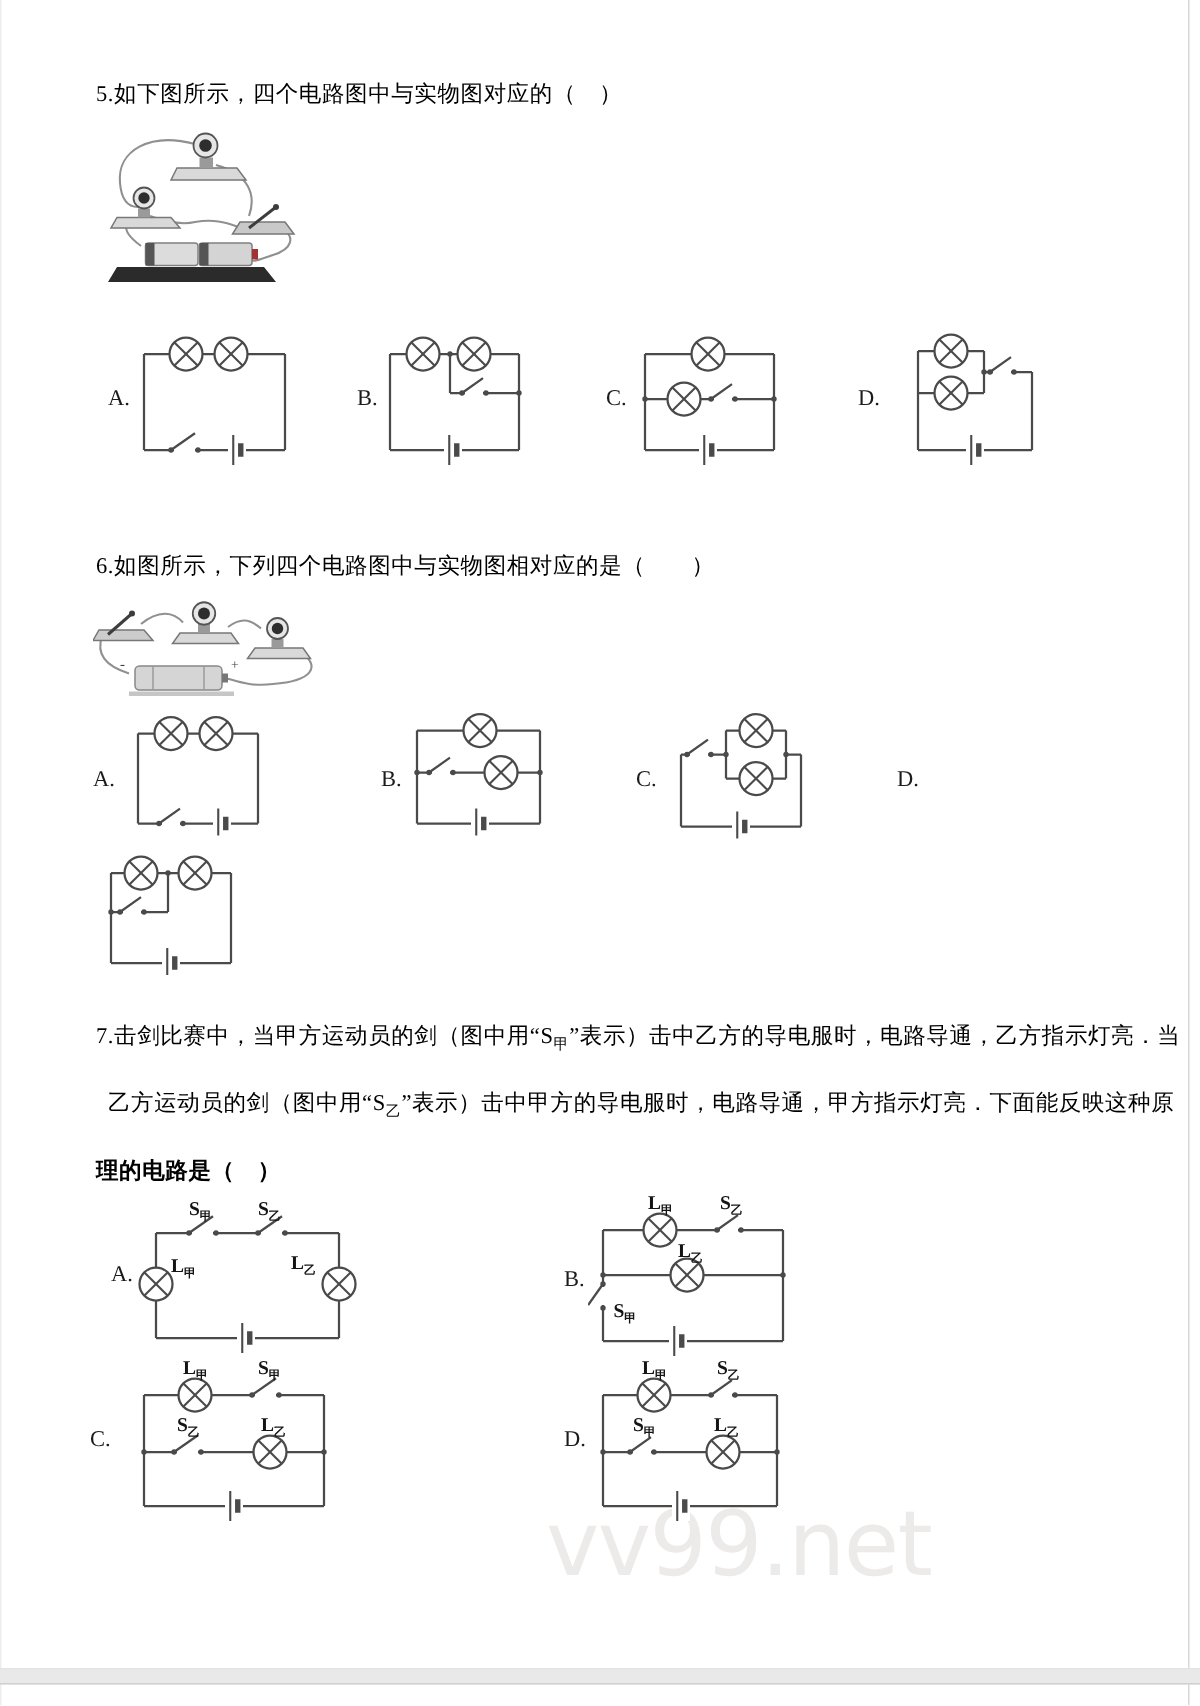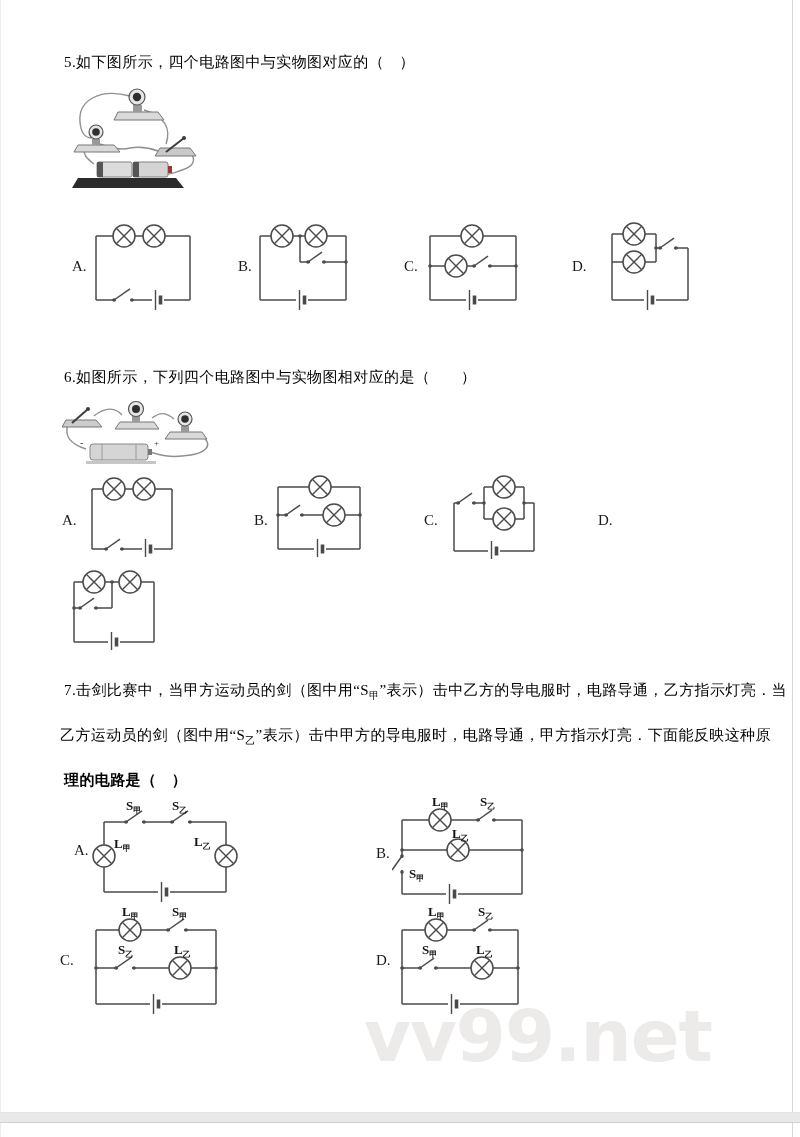--- a/index.html
+++ b/index.html
@@ -6,21 +6,21 @@
   #canvas{position:relative;width:800px;height:1137px;background:#ffffff;overflow:hidden;
           font-family:"Liberation Serif","DejaVu Serif",serif;}
   .edge-l{position:absolute;left:0;top:0;width:1px;height:1137px;background:#ededed;}
   .edge-r{position:absolute;left:792px;top:0;width:1px;height:1137px;background:#d8d8d8;}
   .pageband{position:absolute;left:0;top:1112px;width:800px;height:9px;background:#e9e9e9;
             border-top:1px solid #e3e3e3;border-bottom:1px solid #d0d0d0;}
   .qtext{position:absolute;font-size:15px;color:#000000;letter-spacing:0.4px;white-space:nowrap;}
   .qtext sub{font-size:10px;}
   .opt-label{position:absolute;font-size:15px;color:#1b1b1b;}
   .watermark{position:absolute;left:364px;top:1000px;font-family:"DejaVu Sans",sans-serif;
-             font-weight:bold;font-size:72px;line-height:1;color:#edebe9;letter-spacing:-1px;}
+             font-weight:normal;font-size:60px;line-height:1;color:#edebe9;letter-spacing:-1px;}
   .photo{position:absolute;}
   svg.circuit{position:absolute;}
 </style>
 </head>
 <body>
 
 <div id="canvas">
 
   <div class="edge-l"></div>
   <div class="edge-r"></div>
@@ -95,21 +95,21 @@
       <rect x="28" y="52" width="58" height="16" rx="3" fill="#d5d5d5" stroke="#888"></rect>
       <line x1="40" y1="52" x2="40" y2="68" stroke="#9a9a9a"></line>
       <line x1="74" y1="52" x2="74" y2="68" stroke="#9a9a9a"></line>
       <rect x="86" y="57" width="4" height="6" fill="#777"></rect>
       <text x="92" y="54" font-size="9" fill="#3a3a3a">+</text>
       <text x="18" y="54" font-size="10" fill="#3a3a3a">-</text>
     </g>
   </svg>
 
   <div class="qtext" style="left:64px;top:681px;"><span>7.击剑比赛中，当甲方运动员的剑（图中用“S</span><sub>甲</sub><span>”表示）击中乙方的导电服时，电路导通，乙方指示灯亮．当</span></div>
-  <div class="qtext" style="left:60px;top:726px;"><span>乙方运动员的剑（图中用“S</span><sub>乙</sub><span>”表示）击中甲方的导电服时，电路导通，甲方指示灯亮．下面能反映这种原</span></div>
+  <div class="qtext" style="left:72px;top:726px;"><span>乙方运动员的剑（图中用“S</span><sub>乙</sub><span>”表示）击中甲方的导电服时，电路导通，甲方指示灯亮．下面能反映这种原</span></div>
   <div class="qtext" style="left:64px;top:771px;font-weight:bold;">理的电路是（　）</div>
 
   <div id="circuits">
       <div class="opt-label" style="left: 72px; top: 258px;">A.</div>
       <svg width="112" height="96" viewBox="0 0 112 96" class="circuit" style="left: 88px; top: 216px;">
         <line x1="8" y1="20" x2="102" y2="20" stroke="#4a4a4a" stroke-width="1.5"></line>
         <line x1="8" y1="20" x2="8" y2="84" stroke="#4a4a4a" stroke-width="1.5"></line>
         <line x1="102" y1="20" x2="102" y2="84" stroke="#4a4a4a" stroke-width="1.5"></line>
         <line x1="8" y1="84" x2="102" y2="84" stroke="#4a4a4a" stroke-width="1.5"></line>
         <rect x="28" y="81" width="14" height="6" fill="#fff"></rect>

